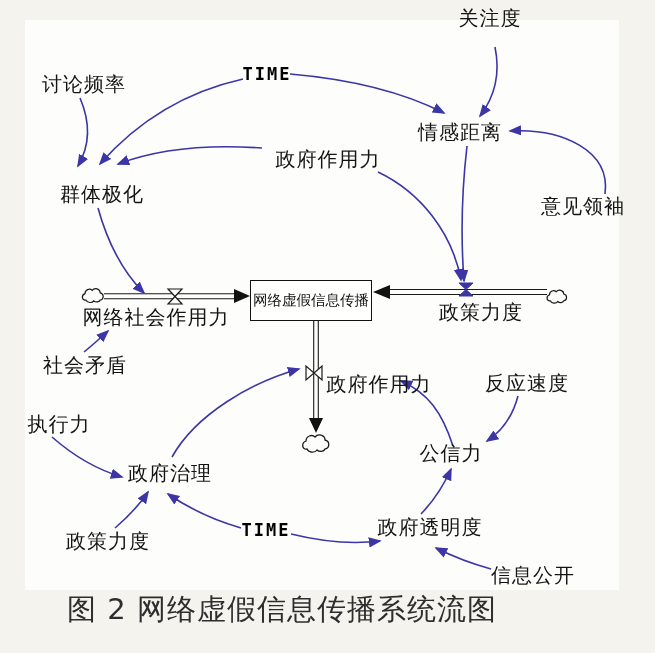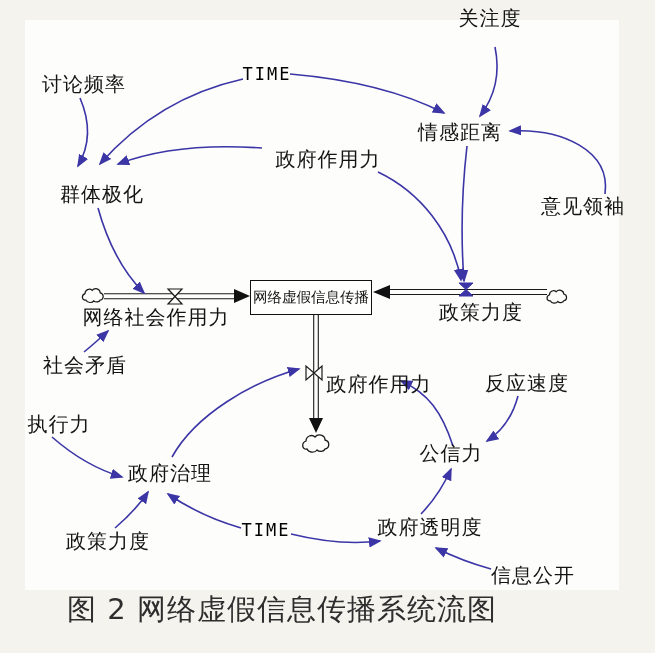--- a/index.html
+++ b/index.html
@@ -13,24 +13,24 @@
     background:#fdfdfb;
   }
   .layer{position:absolute;left:0;top:0;width:655px;height:653px;}
   .lbl{
     position:absolute;transform:translate(-50%,-50%);
     white-space:nowrap;color:#141414;font-size:20px;letter-spacing:1px;
     font-family:"DejaVu Serif","Liberation Serif",serif;
   }
   .time{
     font-family:"DejaVu Sans Mono","Liberation Mono",monospace;
-    font-size:17px;letter-spacing:2px;color:#000;font-weight:400;
+    font-size:17px;letter-spacing:2px;color:#000;font-weight:700;
   }
   .stock{
-    position:absolute;left:250px;top:280px;width:122px;height:35px;
+    position:absolute;left:250px;top:280px;width:122px;height:41px;
     border:1.6px solid #111;background:#fffffe;box-sizing:border-box;
     display:flex;align-items:center;justify-content:center;
     font-size:14.5px;color:#111;letter-spacing:0;text-align:right;
   }
   .caption{
     position:absolute;left:282px;top:610px;transform:translate(-50%,-50%);
     white-space:nowrap;font-family:"DejaVu Sans","Liberation Sans",sans-serif;
     font-size:29px;color:#2e2e2e;letter-spacing:1px;
   }
 </style>

